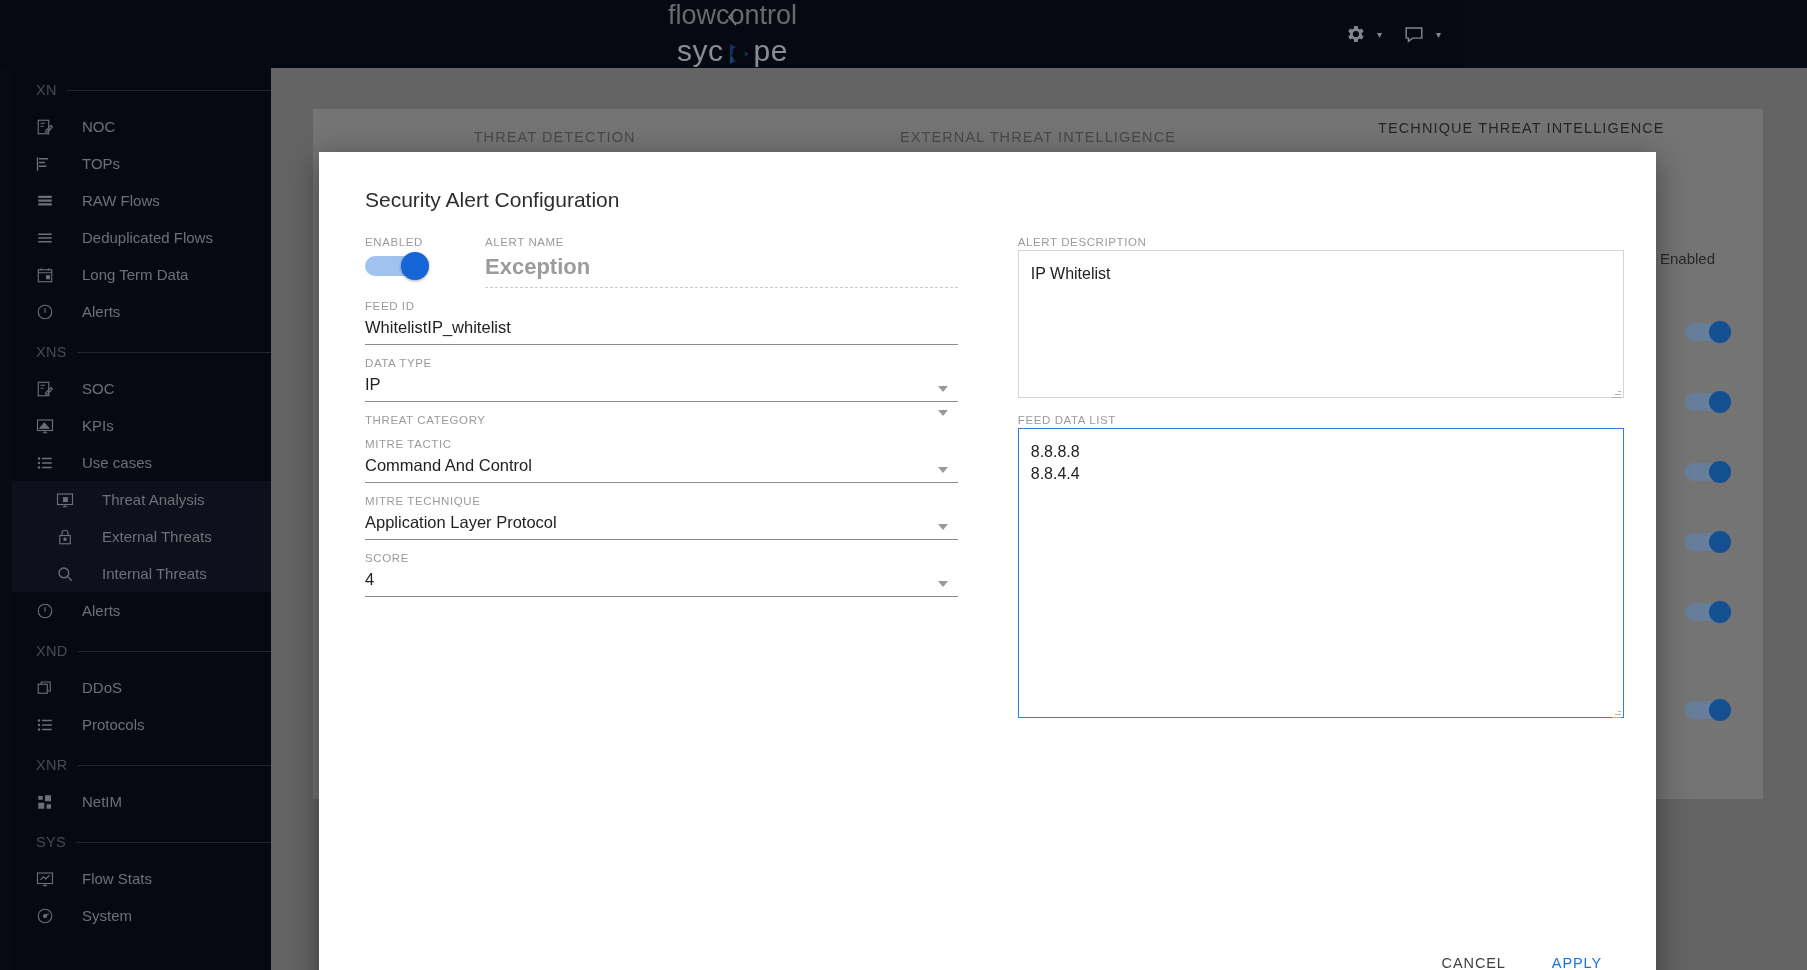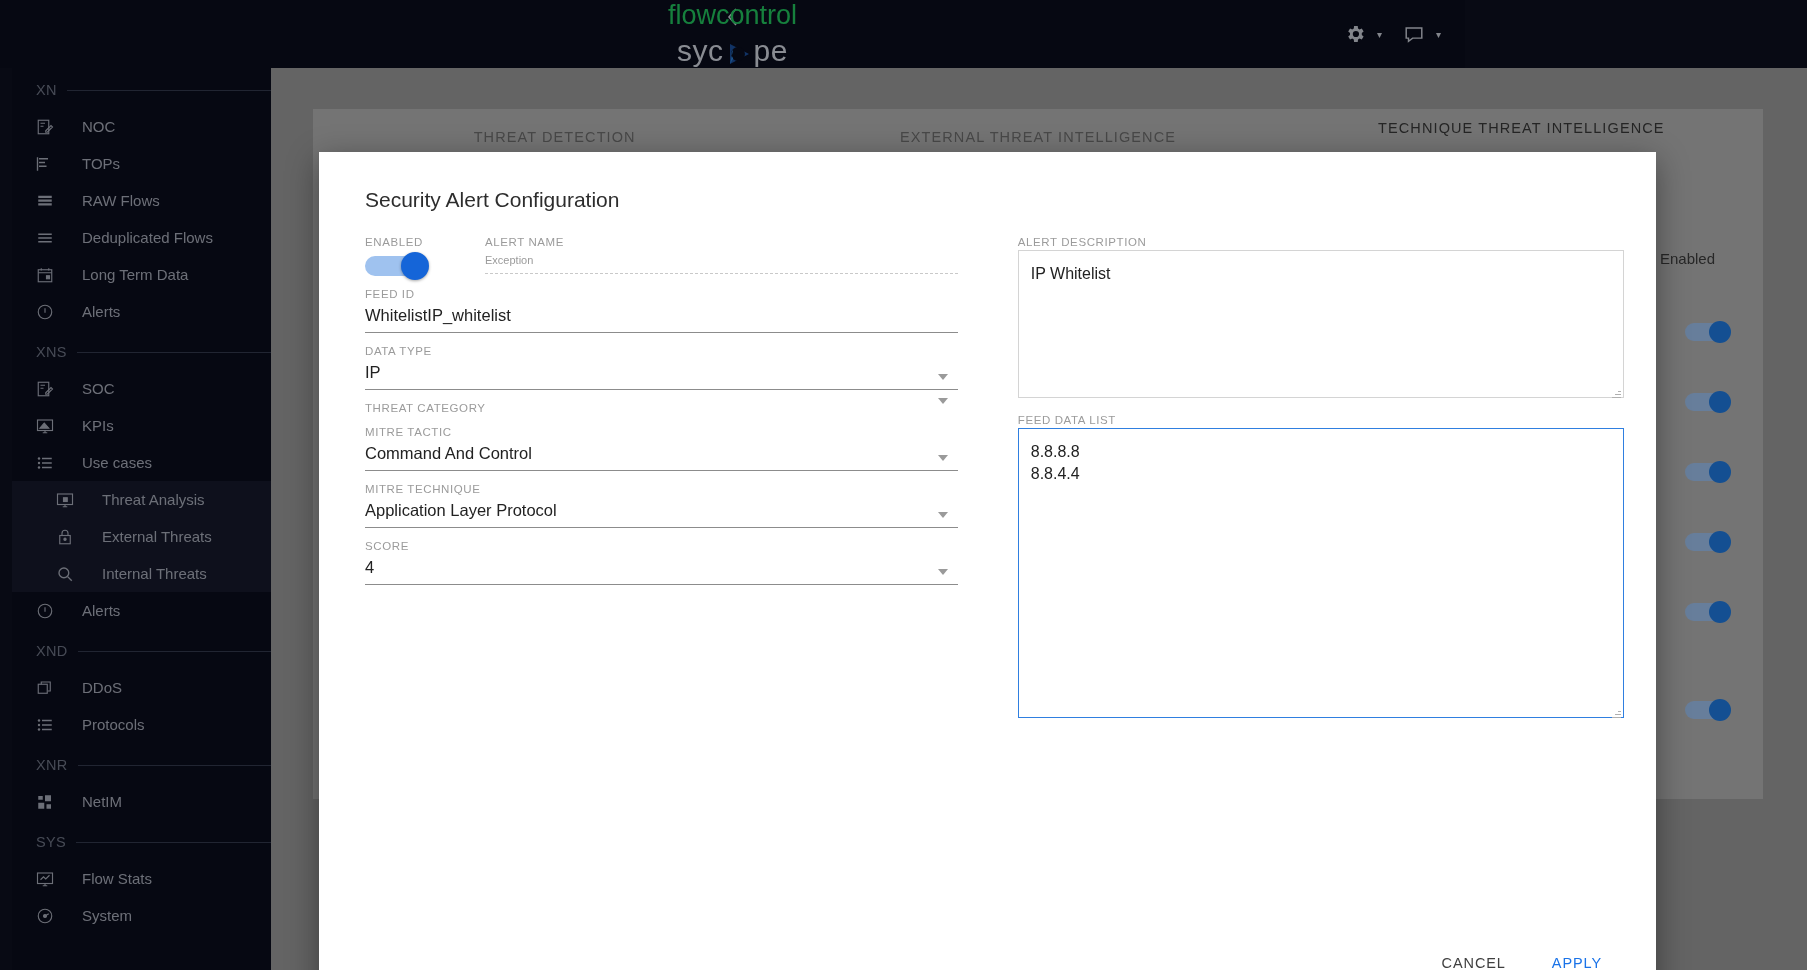--- a/index.html
+++ b/index.html
@@ -24,21 +24,21 @@
   .brand{
     display:flex; align-items:center; gap:1px;
     font-size:30px; letter-spacing:.5px; color:#d3d7e1; font-weight:400;
   }
   .brand .tri{
     position:relative; width:26px; height:26px; display:inline-block; margin:0 1px;
   }
   .brand .tri svg{ position:absolute; left:0; top:3px; }
   .app-title{
     position:absolute; left:0; right:0; text-align:center;
-    font-size:27px; color:#22c55e; font-weight:400; pointer-events:none;
+    font-size:27px; color:#a3a3a3; font-weight:400; pointer-events:none;
   }
   .topbar-right{
     position:absolute; right:14px; top:0; height:68px;
     display:flex; align-items:center; gap:4px;
   }
   .tb-icon{
     width:36px; height:36px; display:flex; align-items:center; justify-content:center;
     color:#c8ccd6; cursor:pointer;
   }
   .tb-caret{ color:#c8ccd6; font-size:10px; cursor:pointer; padding:0 10px 0 0; }
@@ -135,22 +135,23 @@
     width:62px; height:20px; border-radius:12px; background:#9fc2ef; position:relative;
     margin-top:8px; cursor:pointer;
   }
   .toggle::after{
     content:""; position:absolute; right:-2px; top:-4px; width:28px; height:28px;
     border-radius:50%; background:#1565d8; box-shadow:0 1px 3px rgba(0,0,0,.35);
   }
   .alert-name-wrap{ flex:1; }
   .input-disabled{
     width:100%; border:0; border-bottom:1px dashed #c9c9c9;
-    font-size:11px; color:#9b9b9b; padding:4px 0 7px 0; background:transparent;
+    font-size:22px; color:#9b9b9b; padding:4px 0 7px 0; background:transparent;
     font-family:"Liberation Sans", sans-serif;
+    font-weight:bold;
   }
   .field{ margin-top:12px; position:relative; }
   .input-line{
     width:100%; border:0; border-bottom:1px solid #8c8c8c;
     font-size:16.5px; color:#222; padding:4px 0 7px 0; background:transparent;
     font-family:"Liberation Sans", sans-serif;
   }
   .select-line{
     width:100%; border:0; border-bottom:1px solid #8c8c8c;
     font-size:16.5px; color:#222; padding:4px 22px 7px 0; background:transparent;

